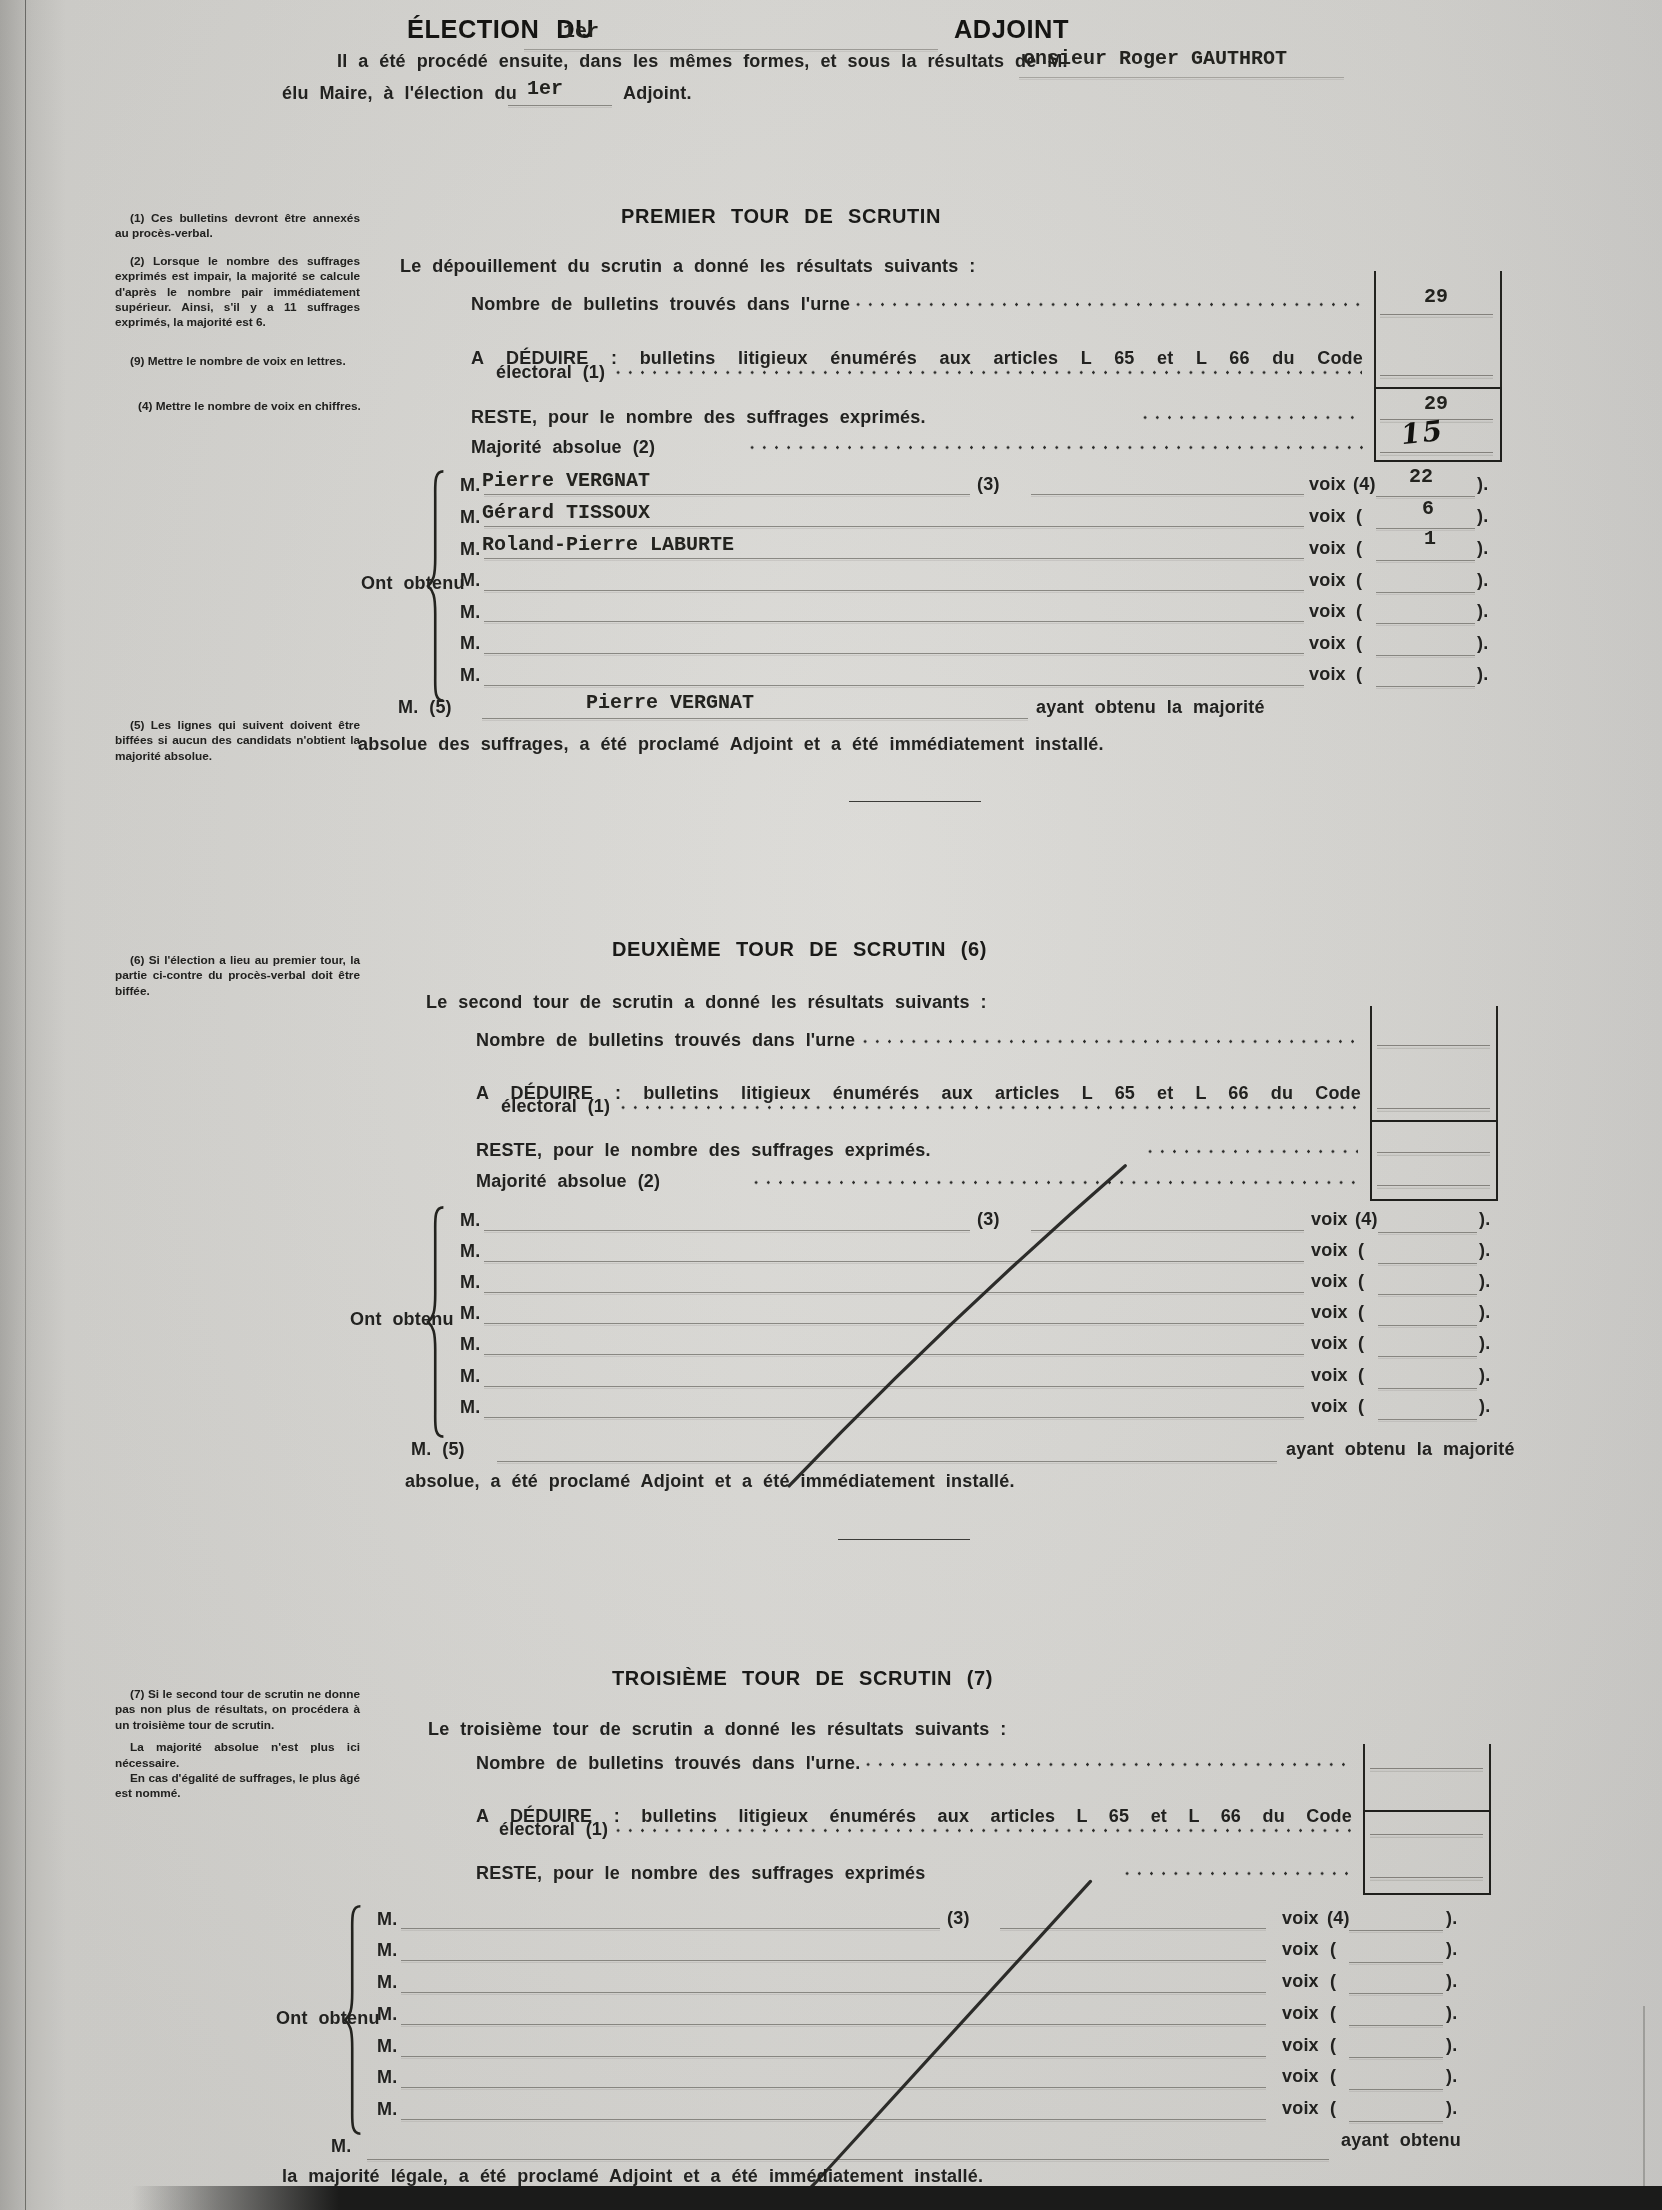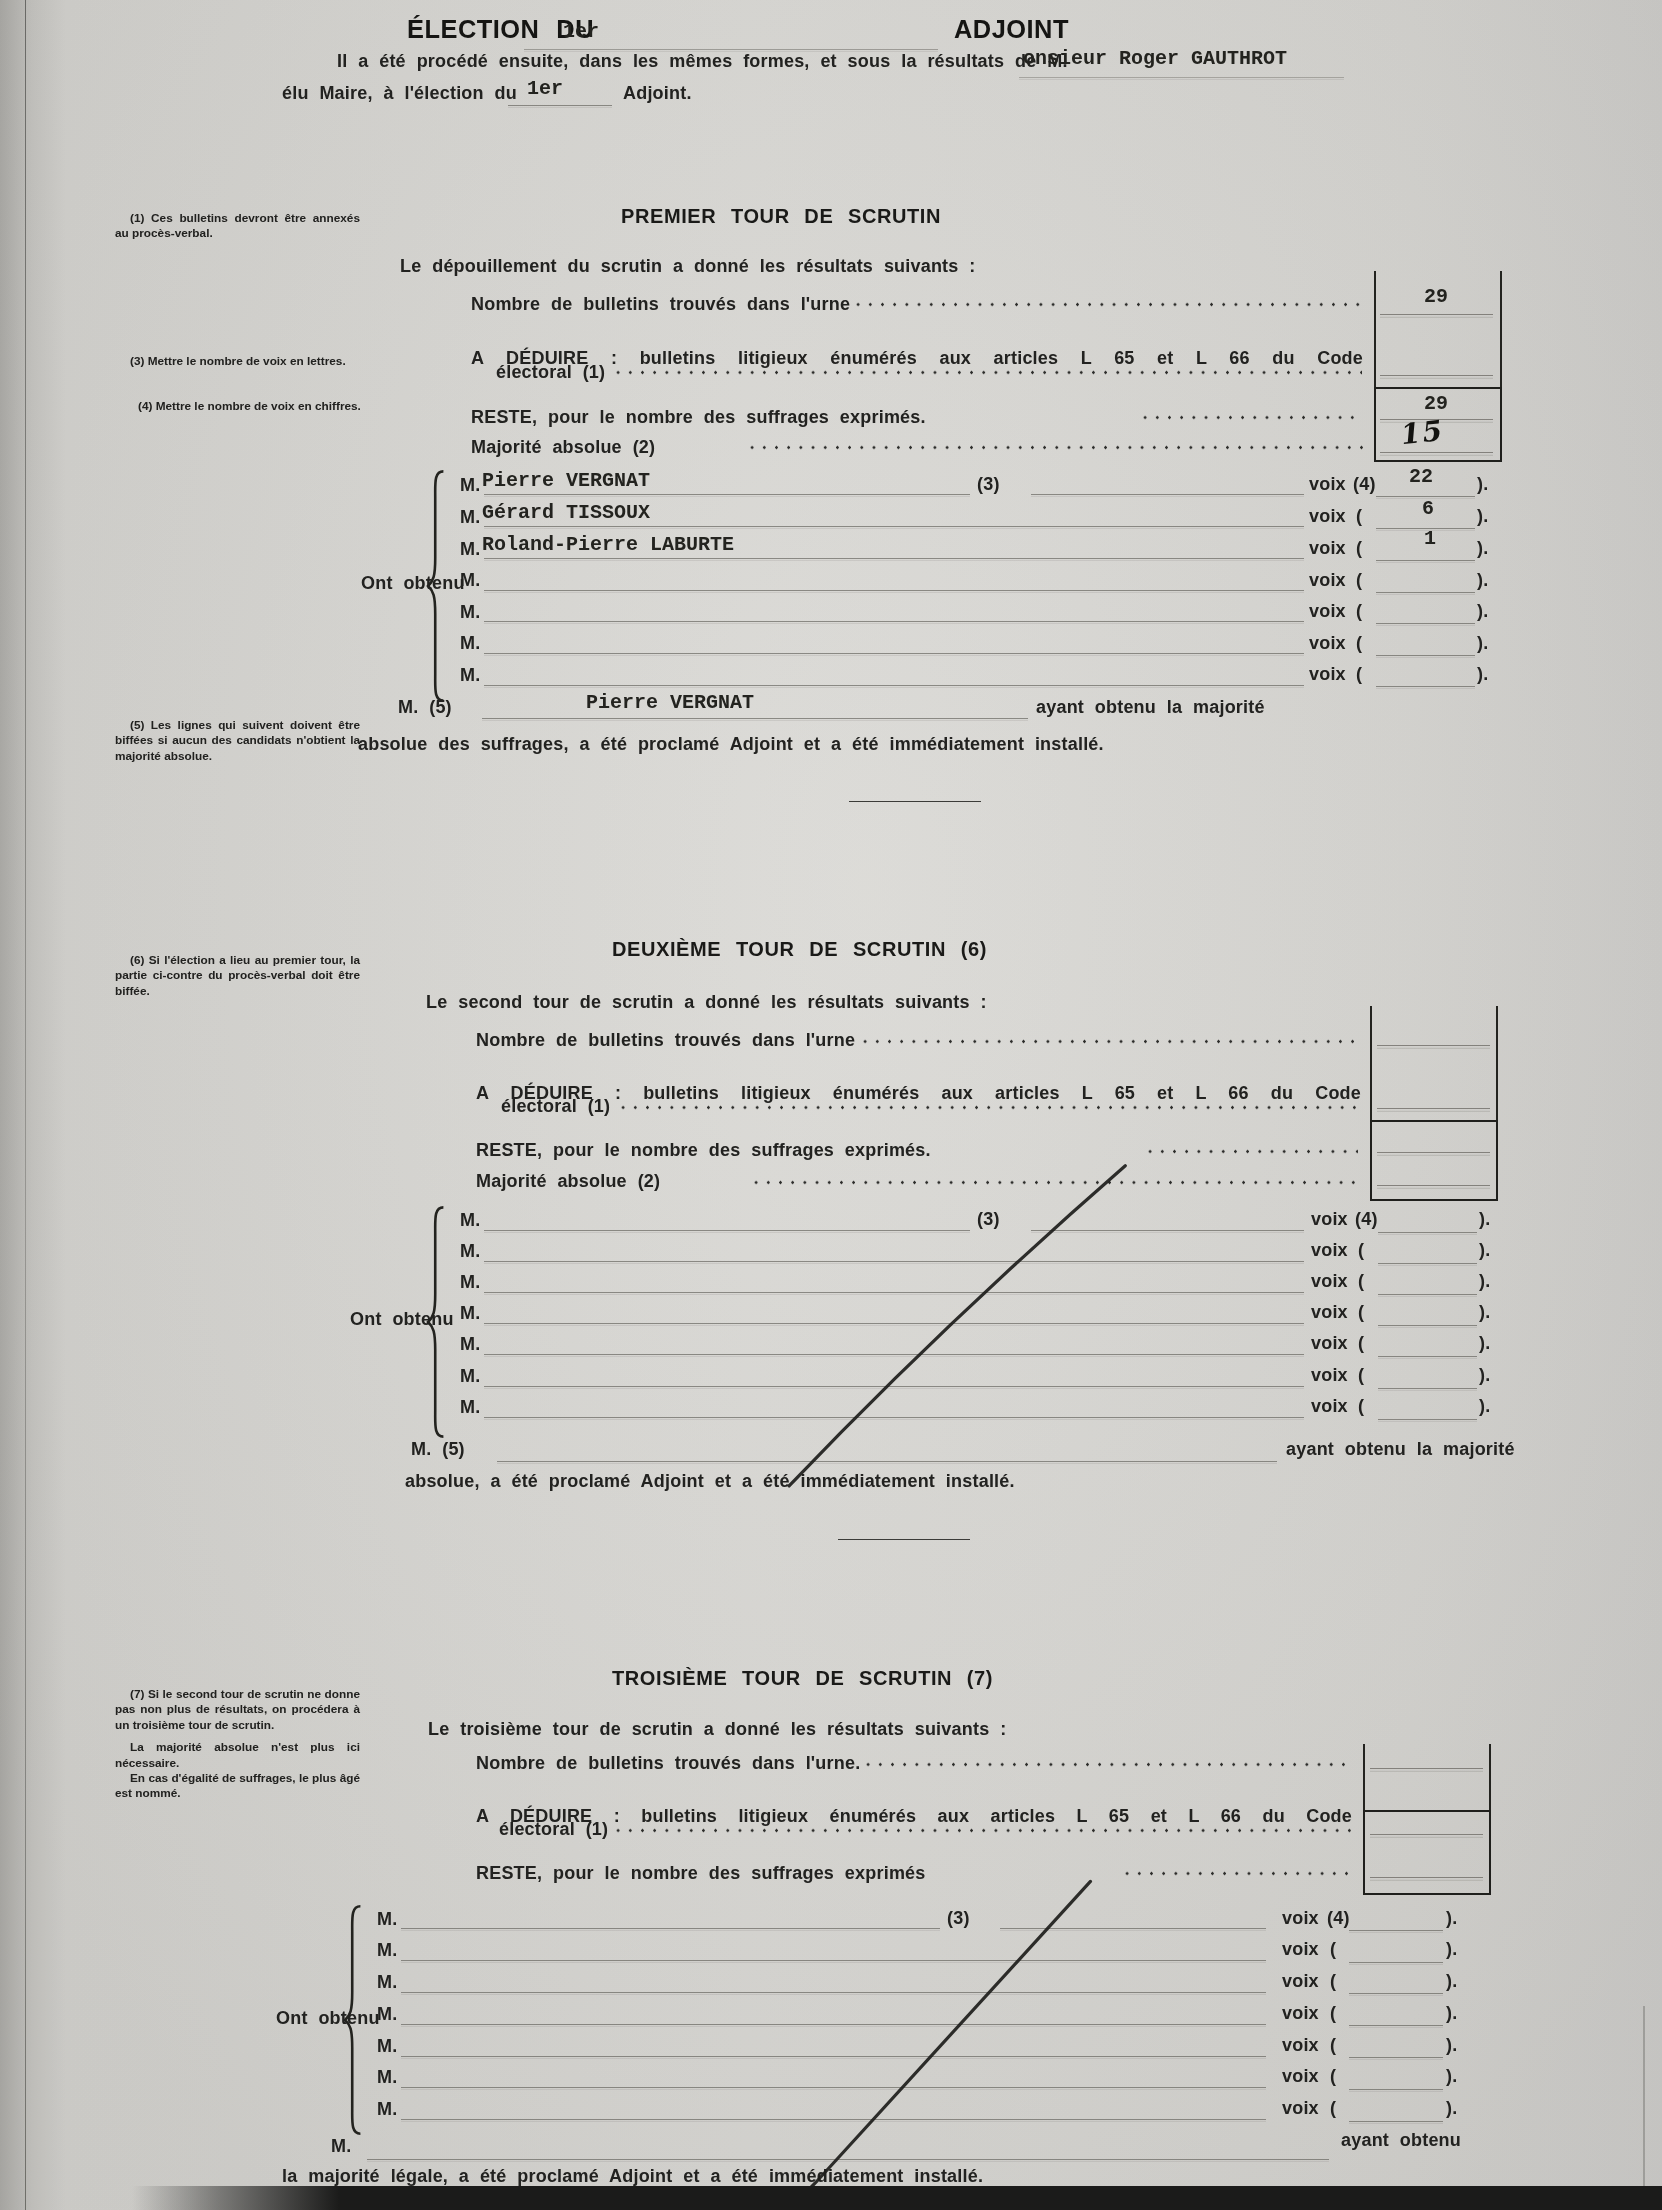--- a/index.html
+++ b/index.html
@@ -49,22 +49,25 @@
   <div class="L" style="left:1019px;top:77px;width:325px;border-top-color:rgba(110,108,102,0.45)"></div>
   <div class="Y" style="left:1023px;top:47px">onsieur Roger GAUTHROT</div>
   <div class="T" style="left:282px;top:83px">élu Maire, à l'élection du</div>
   <div class="L" style="left:508px;top:105px;width:104px"></div>
   <div class="Y" style="left:527px;top:77px">1er</div>
   <div class="T" style="left:623px;top:83px">Adjoint.</div>
 
   <div class="N" style="left:115px;top:211px">
       <p>(1) Ces bulletins devront être annexés au procès-verbal.</p>
     </div>
+  <div class="N" style="left:115px;top:254px">
+      <p>(2) Lorsque le nombre des suffrages exprimés est impair, la majorité se calcule d'après le nombre pair immédiatement supérieur. Ainsi, s'il y a 11 suffrages exprimés, la majorité est 6.</p>
+    </div>
   <div class="N" style="left:115px;top:354px">
-      <p>(3) Mettre le nombre de voix en lettres.</p>
+      <p>(9) Mettre le nombre de voix en lettres.</p>
     </div>
   <div class="N" style="left:123px;top:399px">
       <p>(4) Mettre le nombre de voix en chiffres.</p>
     </div>
   <div class="N" style="left:115px;top:718px">
       <p>(5) Les lignes qui suivent doivent être biffées si aucun des candidats n'obtient la majorité absolue.</p>
     </div>
   <div class="N" style="left:115px;top:953px">
       <p>(6) Si l'élection a lieu au premier tour, la partie ci-contre du procès-verbal doit être biffée.</p>
     </div>

